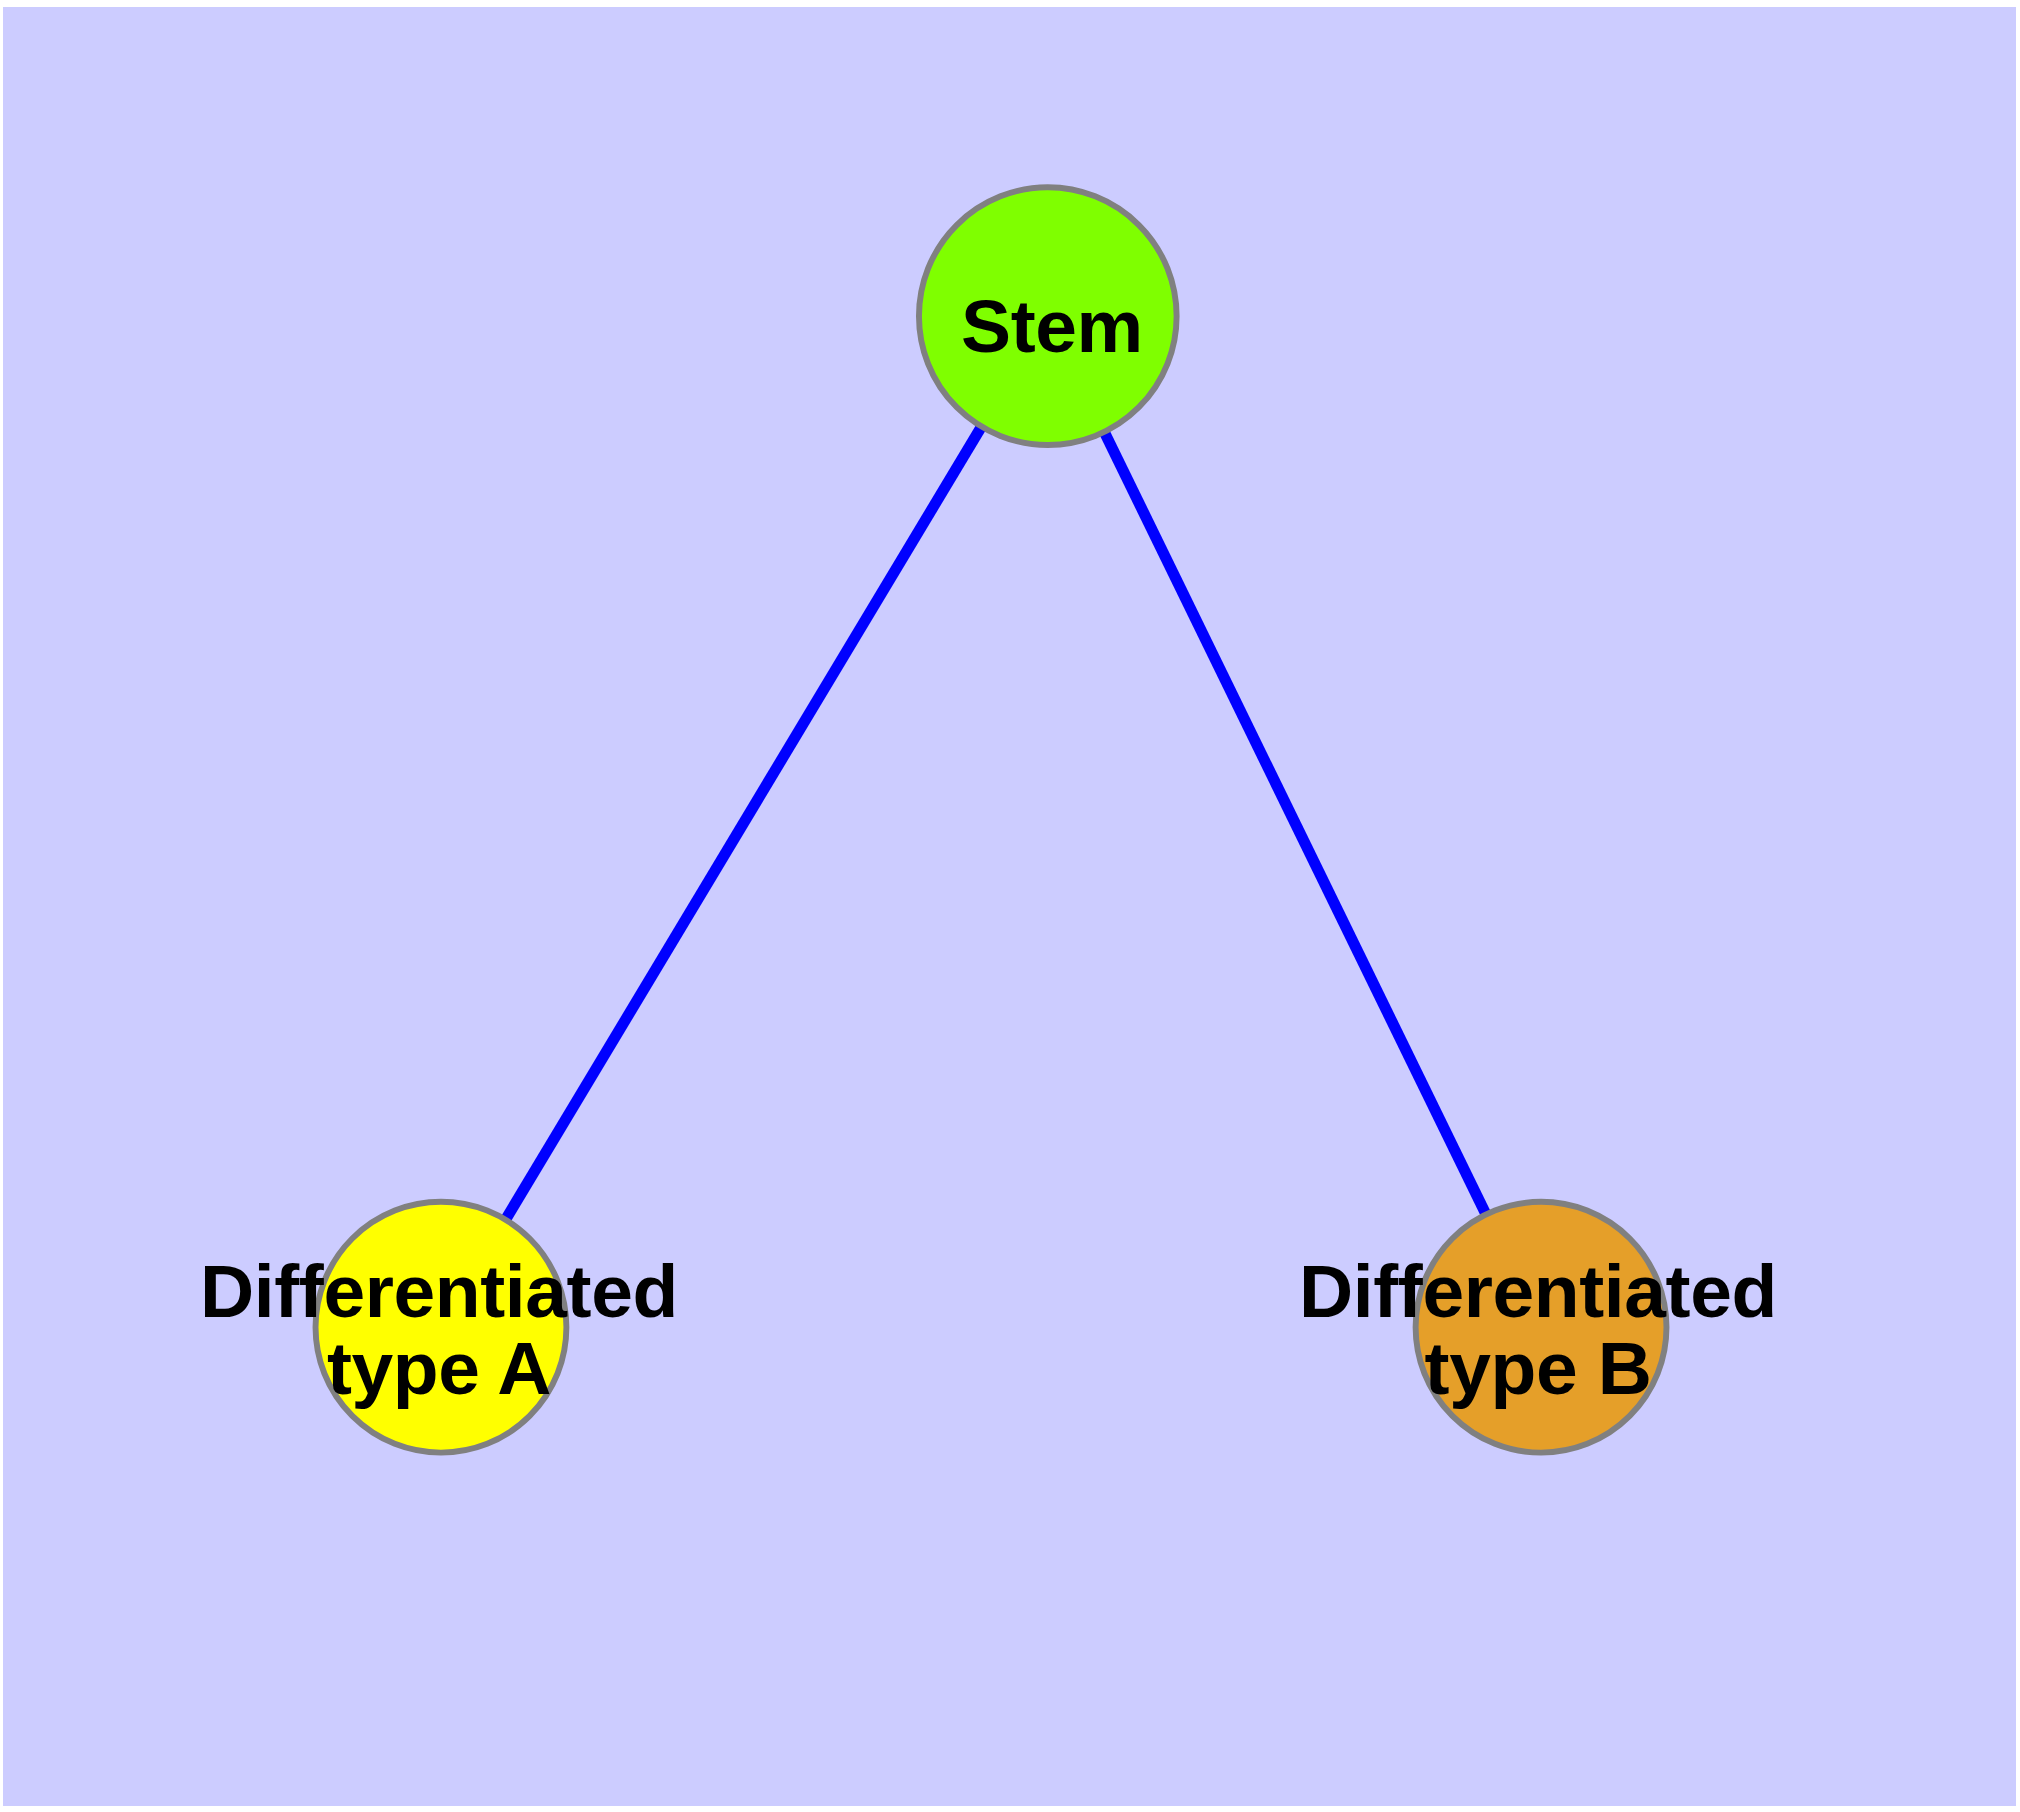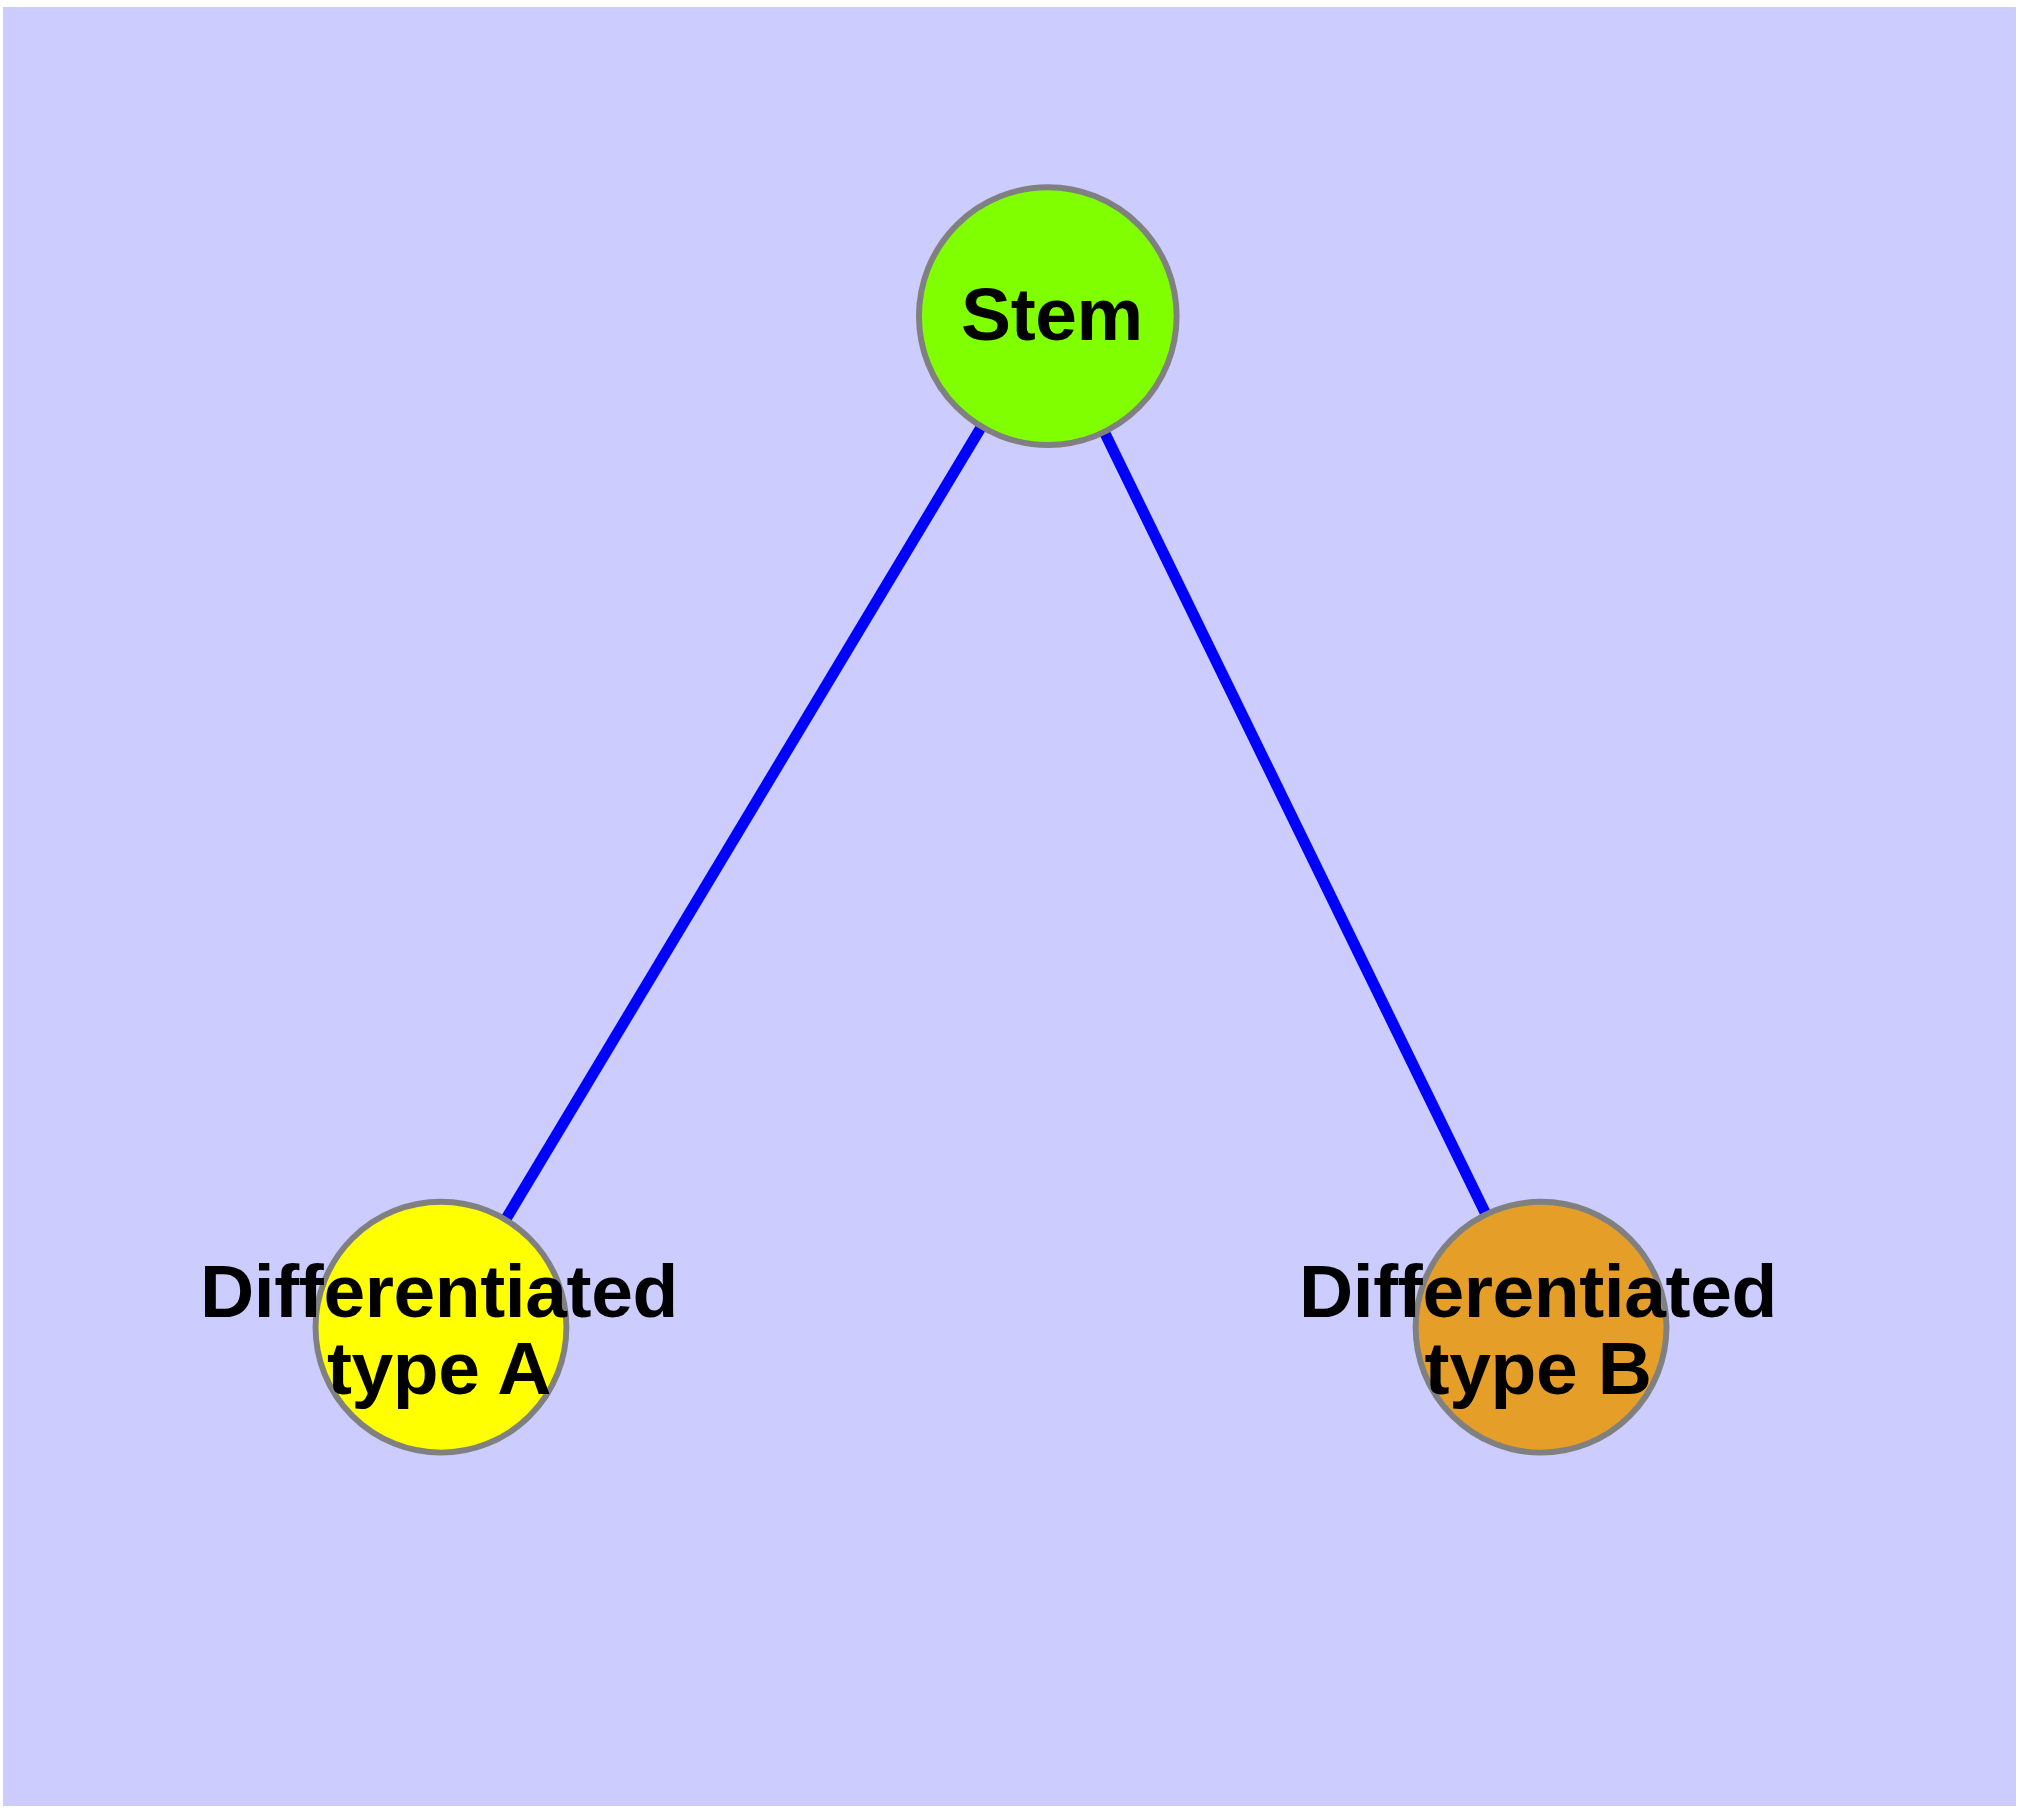--- a/index.html
+++ b/index.html
@@ -66,21 +66,21 @@
       <line class="edge-line" x1="1236" y1="373" x2="520" y2="1566"></line>
       <line class="edge-line" x1="1236" y1="373" x2="1818" y2="1566"></line>
     </g>
     <g>
       <circle class="node-circle" cx="1236" cy="373" r="152" fill="#7fff00"></circle>
       <circle class="node-circle" cx="520" cy="1566" r="148" fill="#ffff00"></circle>
       <circle class="node-circle" cx="1818" cy="1566" r="148" fill="#e59f29"></circle>
     </g>
   </svg>
 
-  <div class="node-label" style="left:1052px; top:314px;">Stem</div>
+  <div class="node-label" style="left:1052px; top:326px;">Stem</div>
 
   <div class="node-label" style="left:439px; top:1329px;">Differentiated
 type A</div>
 
   <div class="node-label" style="left:1538px; top:1329px;">Differentiated
 type B</div>
 
 </div>
 
 

